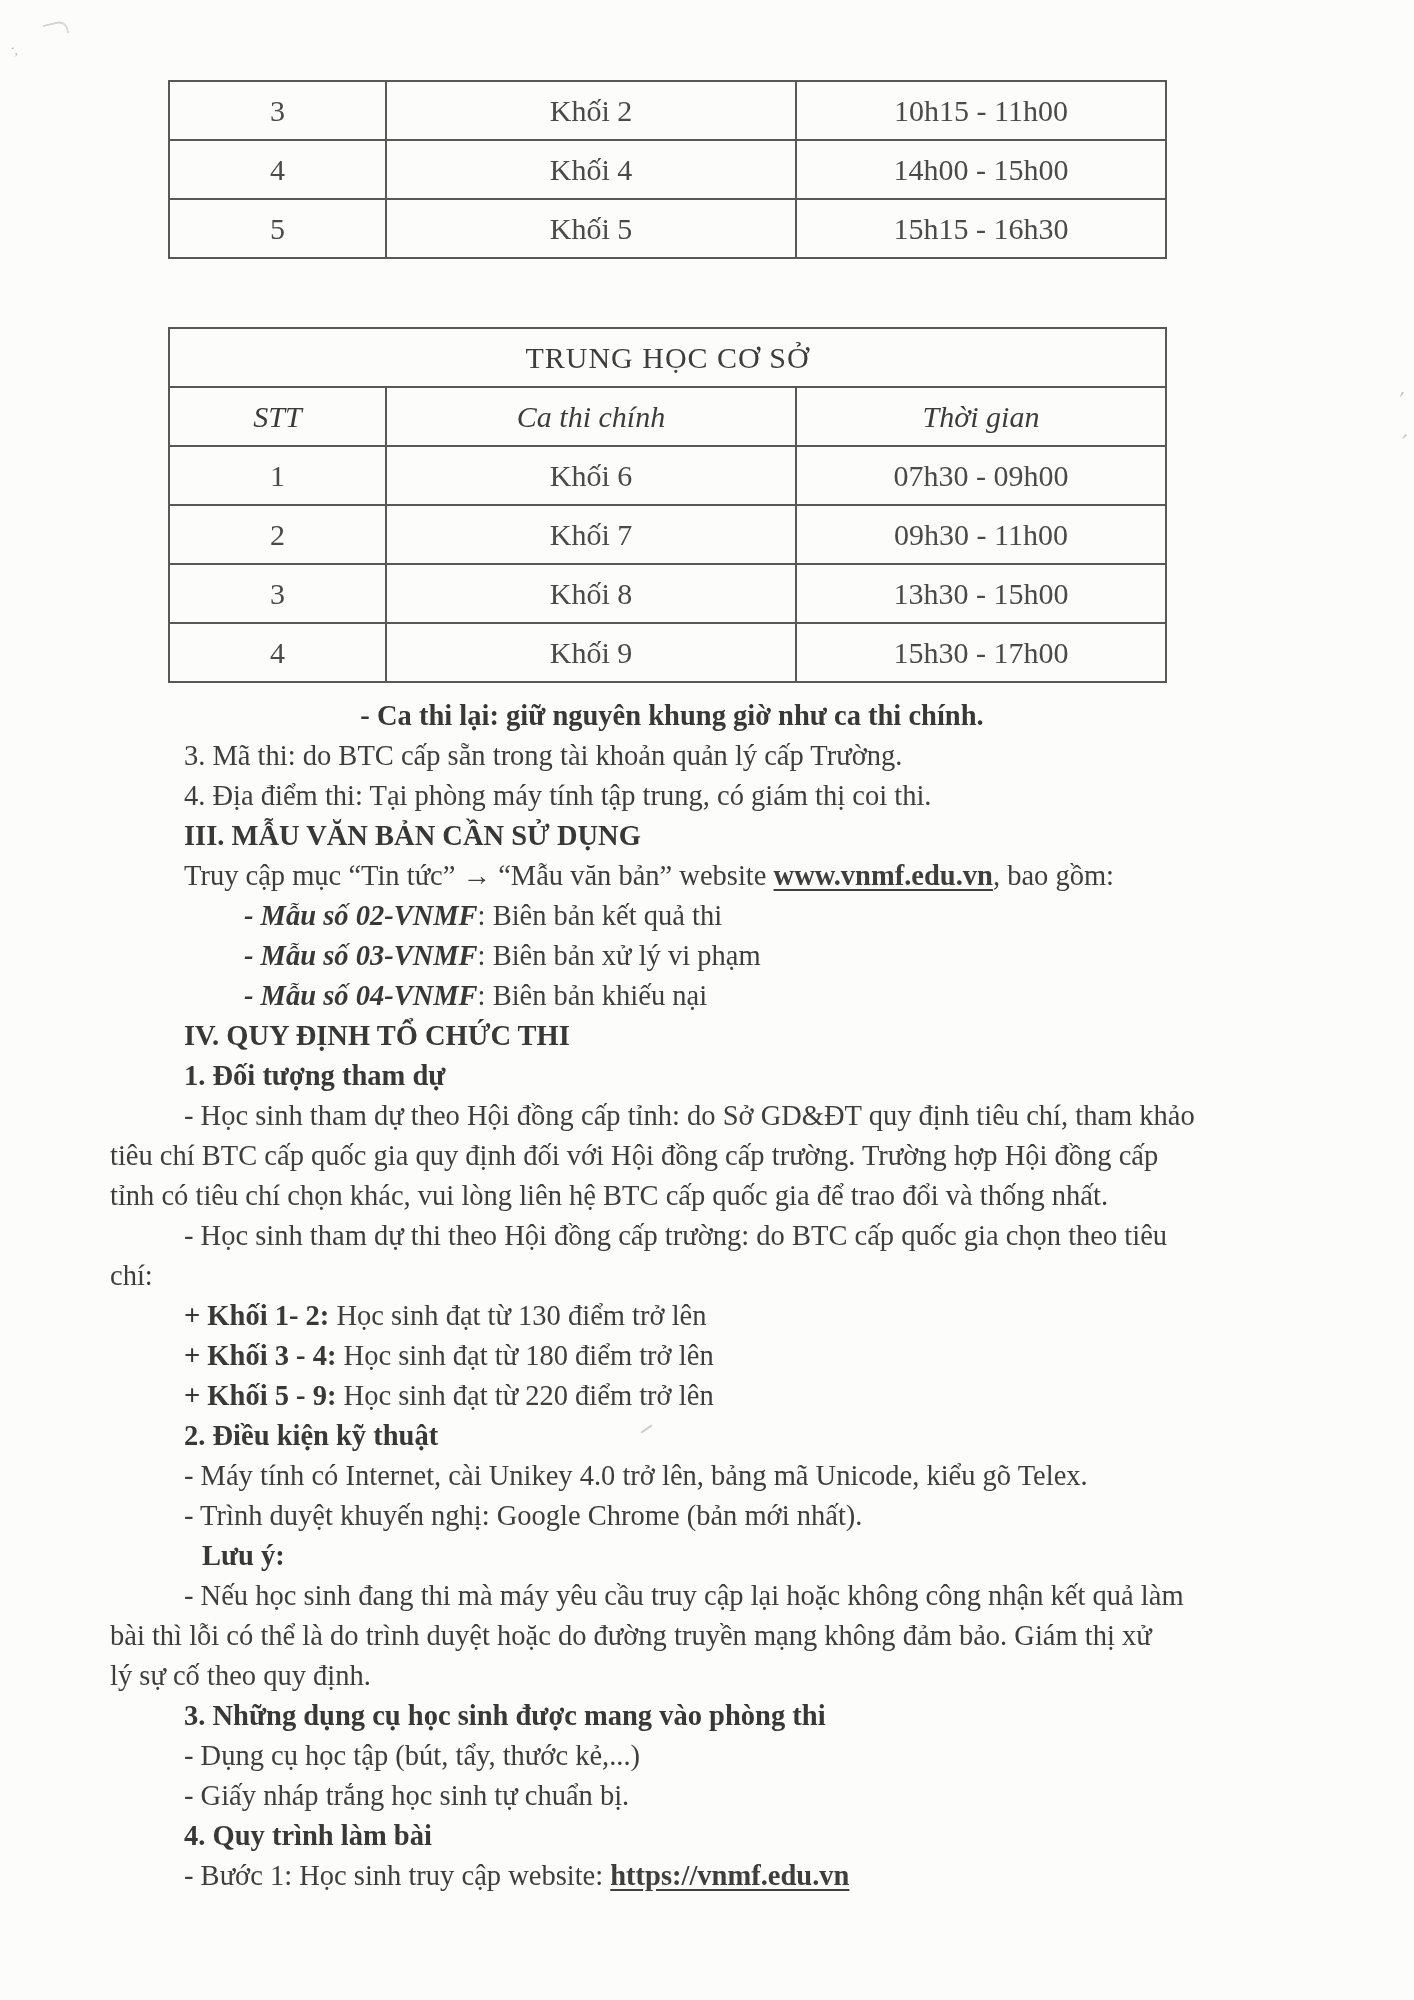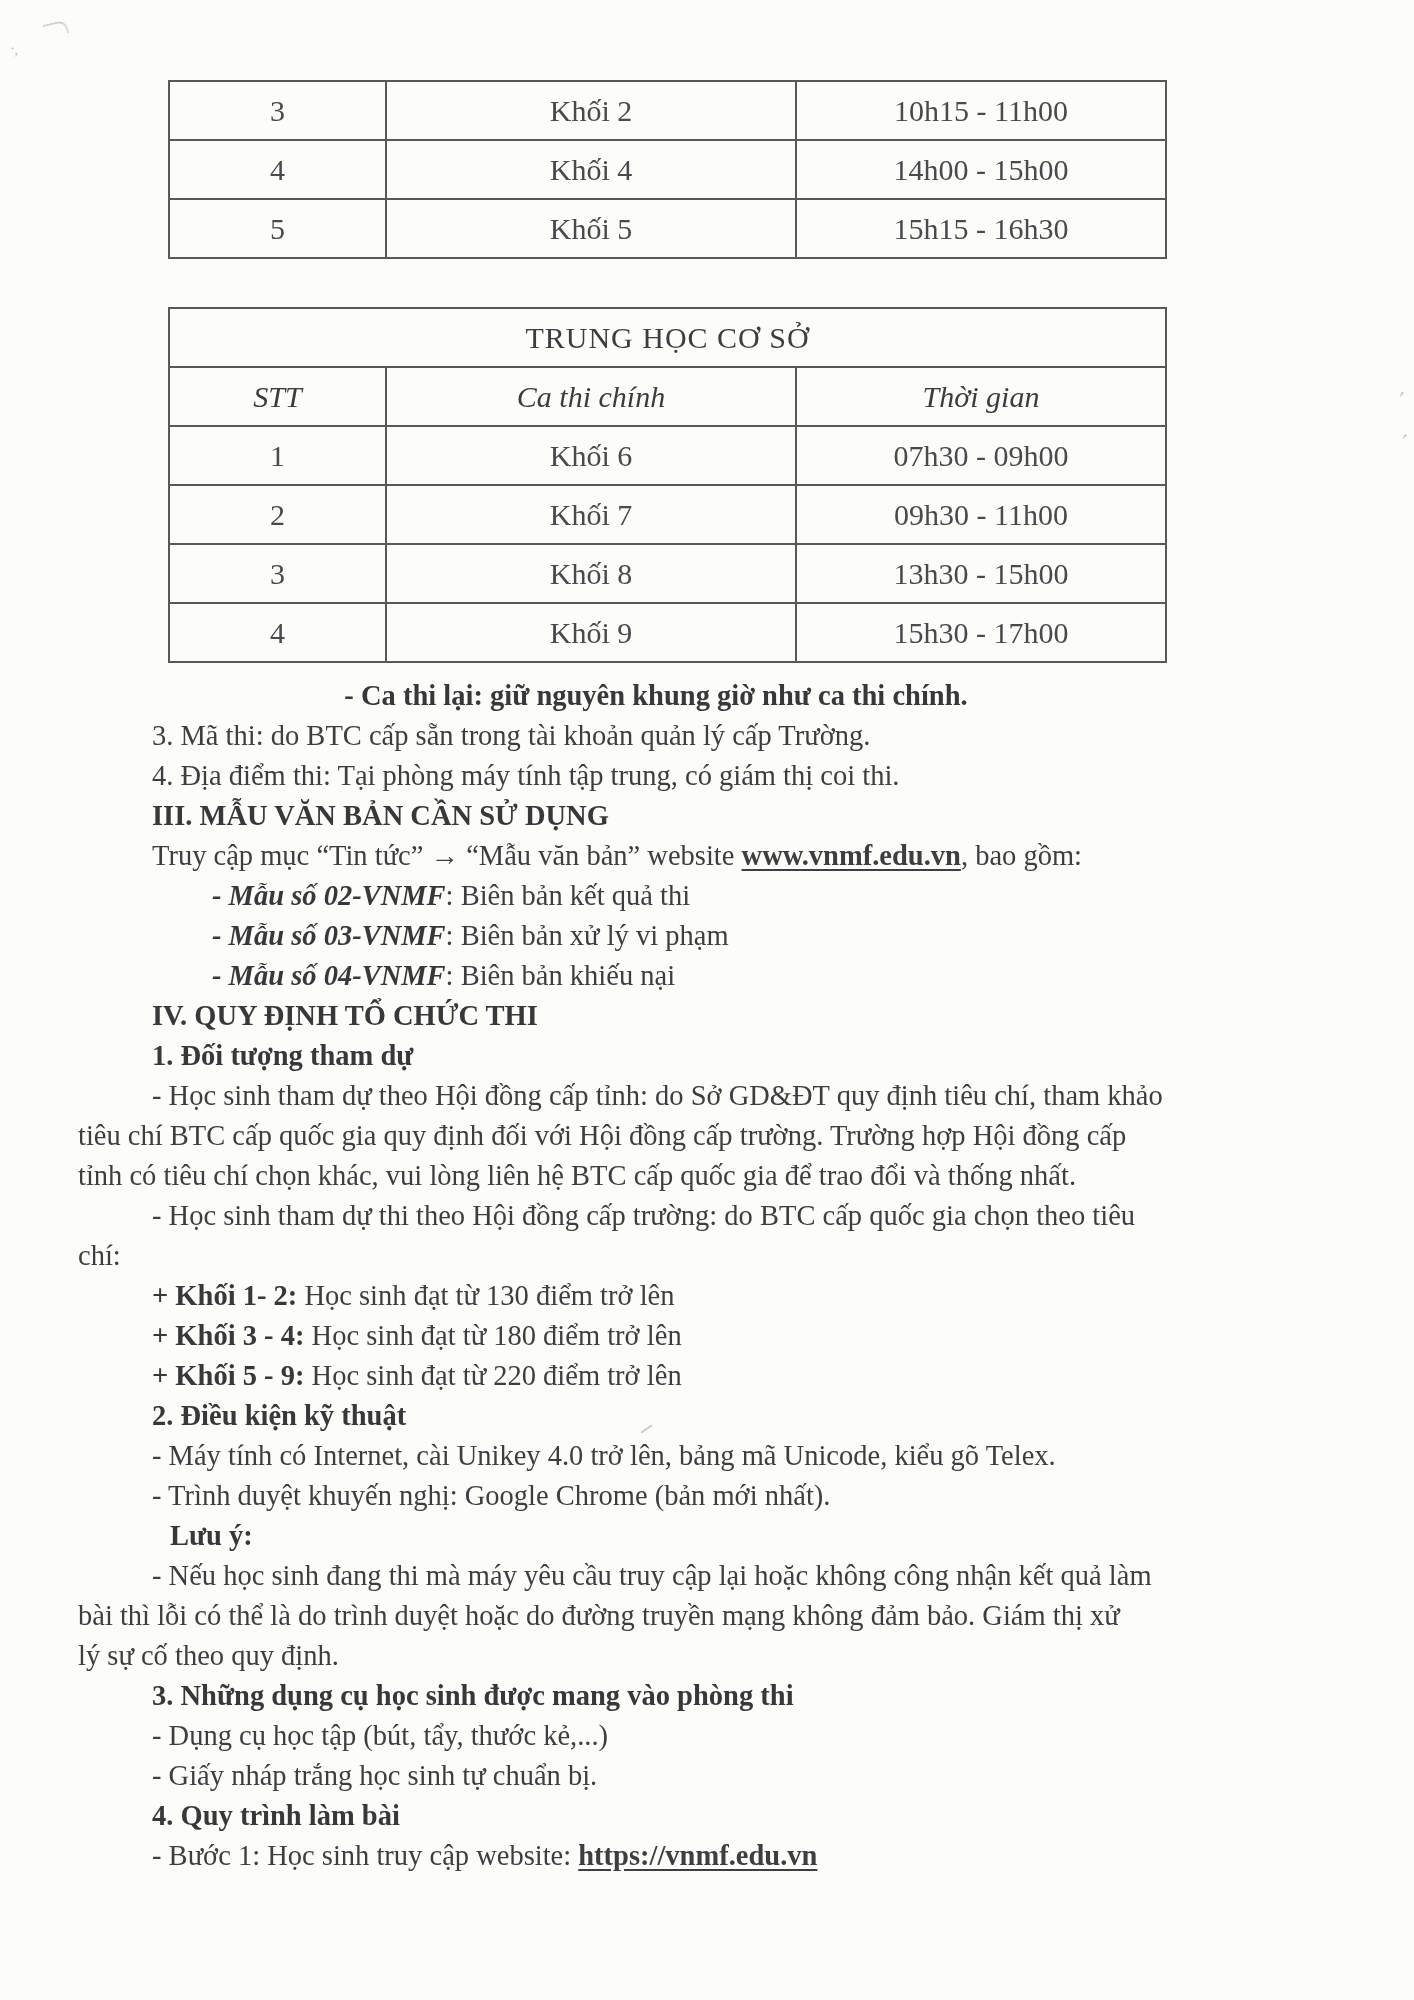--- a/index.html
+++ b/index.html
@@ -29,32 +29,32 @@
     font-size:30px;
     font-weight:normal;
     padding:0;
     overflow:hidden;
     white-space:nowrap;
   }
   table.doc-table .col-stt{width:217px;}
   table.doc-table .col-ca{width:410px;}
   table.doc-table .col-time{width:370px;}
   #table-partial{margin-top:80px;}
-  #table-secondary{margin-top:48px;}
+  #table-secondary{margin-top:68px;}
   .table-title{
     font-weight:bold;
     font-size:31px;
     color:#3d3d3d;
     letter-spacing:1px;
   }
   th.hdr{font-weight:bold;color:#3c3c3c;font-style:italic;}
   
   .textblock{
     margin-top:13px;
-    padding-left:78px;
+    padding-left:110px;
     padding-right:40px;
     font-size:28.5px;
     line-height:40px;
     color:#3e3e3e;
     white-space:nowrap;
   }
   .line{min-height:40px;}
   .line.para{padding-left:74px;}
   .line.sub{padding-left:134px;}
   .line.note{padding-left:92px;}

